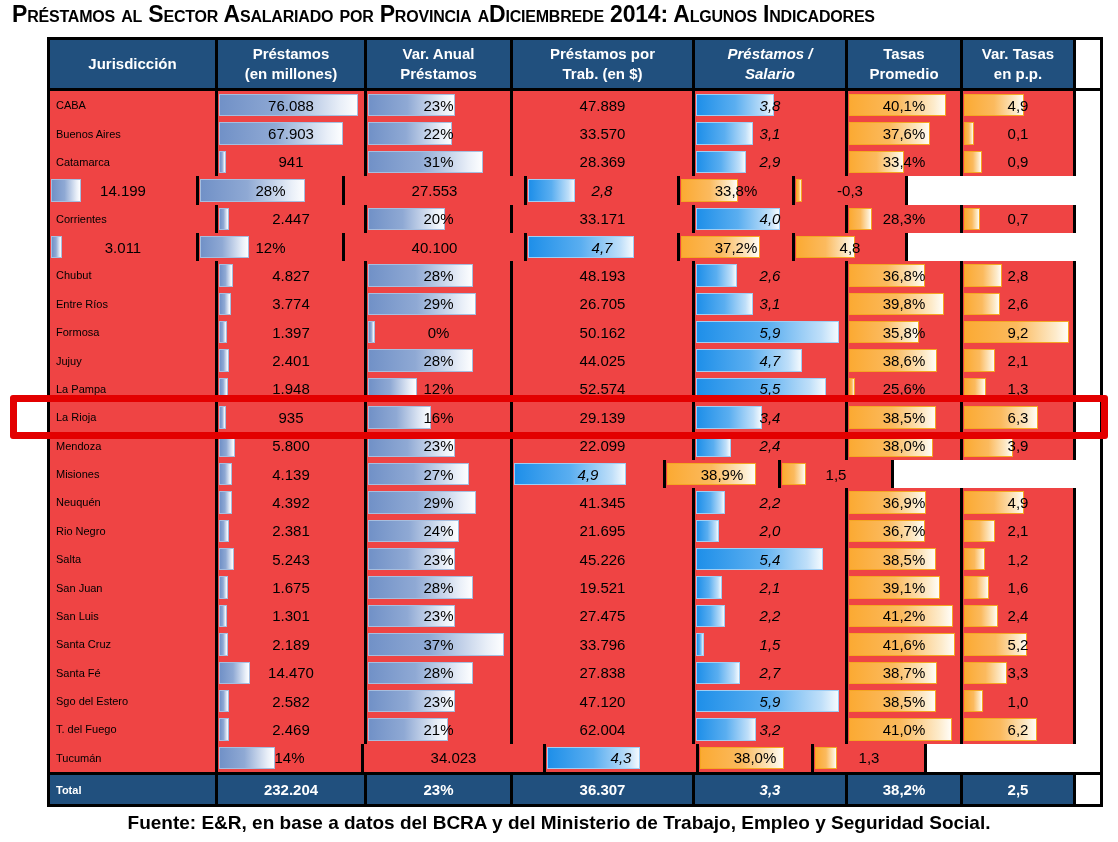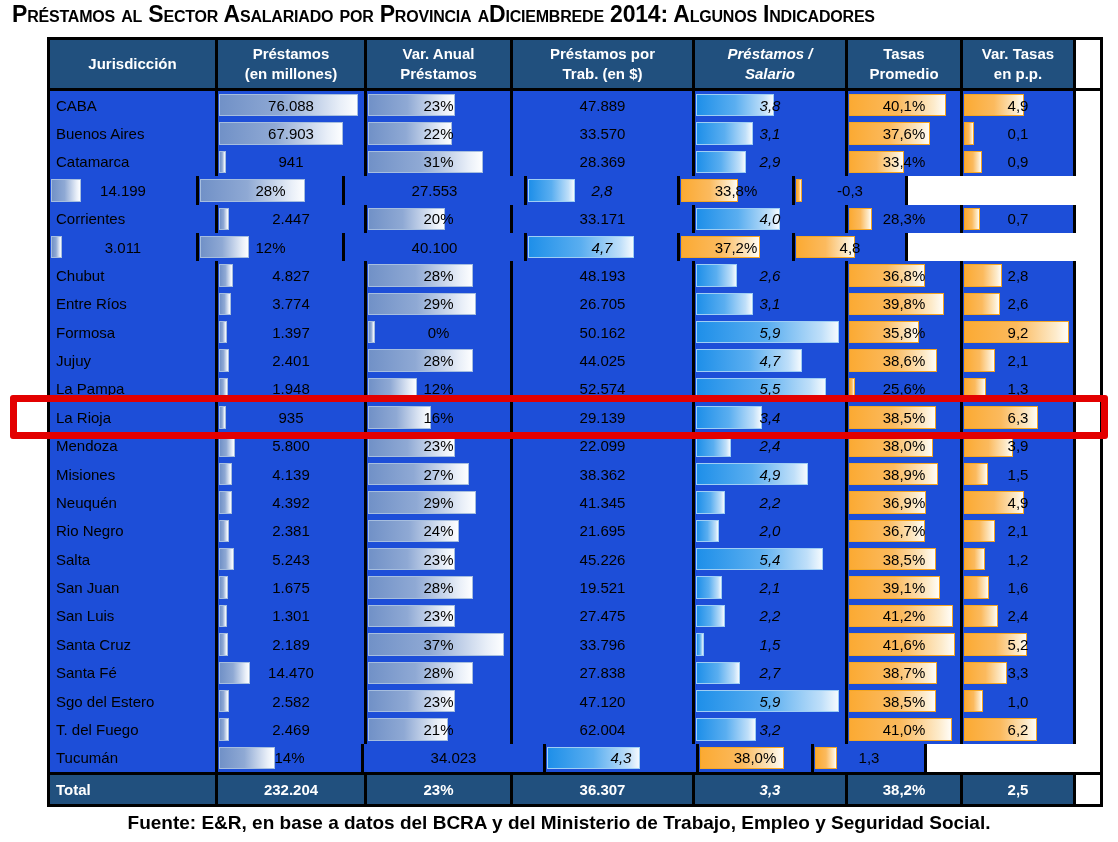--- a/index.html
+++ b/index.html
@@ -8,39 +8,39 @@
     position:relative; width:1118px; height:842px; background:#fff;
     font-family:"Liberation Sans", sans-serif; color:#000; overflow:hidden;
   }
   .title {
     position:absolute; left:12px; top:1px; width:1104px;
     font-size:23px; font-weight:bold; font-variant:small-caps;
     letter-spacing:-0.2px; white-space:nowrap; color:#000;
   }
   .table-wrap {
     position:absolute; left:47px; top:37px; width:1056px; height:770px;
-    border:3px solid #000; background:#1d4ed8; display:flex; flex-direction:column;
+    border:3px solid #000; background:#ef4444; display:flex; flex-direction:column;
   }
   .thead { height:51px; display:flex; border-bottom:3px solid #000; flex:none; }
   .hcell {
     background:#21507E; color:#fff; font-weight:bold; font-size:15px;
     display:flex; flex-direction:column; align-items:center; justify-content:center;
     line-height:20px; border-right:3px solid #000; text-align:center;
   }
   .tbody { flex:1; display:flex; flex-direction:column; }
   .t-row { flex:1; display:flex; position:relative; }
   .t-total { height:32px; flex:none; display:flex; border-top:3px solid #000; }
   .t-total .cell, .t-total .name { background:#21507E; color:#fff; font-weight:bold; }
   .cell {
     position:relative; border-right:3px solid #000; display:flex;
     align-items:center; justify-content:center; font-size:15px; overflow:hidden;
   }
   .name {
     border-right:3px solid #000; display:flex; align-items:center;
-    padding-left:6px; font-size:15px;
+    padding-left:6px; font-size:11px;
   }
   .spacer { flex:1; background:#fff; }
   .c0 { width:168px; } .c1 { width:149px; } .c2 { width:146px; }
   .c3 { width:182px; } .c4 { width:153px;font-style:italic; } .c5 { width:115px; } .c6 { width:113px; }
   .val { position:relative; z-index:2; }
   .bar { position:absolute; left:1px; top:3px; bottom:3px; z-index:1; }
   .bar-steel {
     background:linear-gradient(90deg,#7191C7 0%,#8FA9D4 45%,#E9EFF8 88%,#FDFEFF 100%);
     border:1px solid #A6BEDF;
   }
@@ -452,23 +452,20 @@
         <div class="t-row">
           <div class="name c0">Misiones</div>
           <div class="cell c1">
             <div class="bar bar-steel" style="width: 8.83697%;"></div>
             <span class="val">4.139</span>
           </div>
           <div class="cell c2">
             <div class="bar bar-steel" style="width: 70.6757%;"></div>
             <span class="val">27%</span>
           </div>
-          <div class="cell c3">
-            <span class="val">38.362</span>
-          </div>
           <div class="cell c4">
             <div class="bar bar-blue" style="width: 74.5455%;"></div>
             <span class="val">4,9</span>
           </div>
           <div class="cell c5">
             <div class="bar bar-orange" style="width: 79.8125%;"></div>
             <span class="val">38,9%</span>
           </div>
           <div class="cell c6">
             <div class="bar bar-orange" style="width: 22.0526%;"></div>

